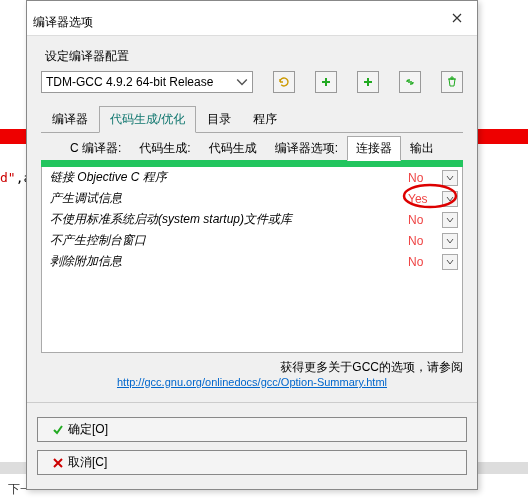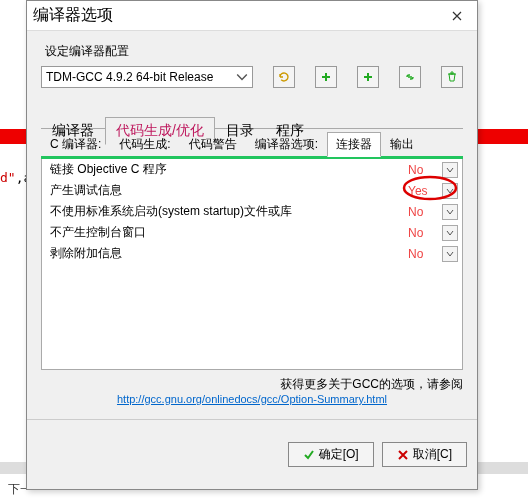--- a/index.html
+++ b/index.html
@@ -5,47 +5,47 @@
 * { box-sizing: border-box; margin: 0; padding: 0; }
 body { font-family: "Microsoft YaHei", "SimSun", sans-serif; font-size: 12px; background: #fff; width: 528px; height: 500px; overflow: hidden; position: relative; }
 .bg-code { position: absolute; left: 0; top: 170px; font-family: Consolas, monospace; font-size: 13px; }
 .bg-code .str { color: #c00; }
 .bg-code .id { color: #000; }
 .bg-red1 { position: absolute; left: 0; top: 129px; width: 100%; height: 15px; background: #e00; }
 .bg-red2 { position: absolute; left: 0; top: 462px; width: 100%; height: 12px; background: #ddd; }
 .bg-footer { position: absolute; left: 8px; bottom: 2px; font-size: 12px; color: #333; }
 .dialog { position: absolute; left: 26px; top: 0; width: 452px; height: 490px; background: #f0f0f0; border: 1px solid #888; box-shadow: 2px 2px 6px rgba(0,0,0,0.2); display: flex; flex-direction: column; }
 .titlebar { display: flex; align-items: center; padding: 4px 6px; background: #fff; border-bottom: 1px solid #ddd; }
-.titlebar-title { flex: 1; font-size: 16px; }
+.titlebar-title { flex: 1; font-size: 12px; margin-top: 9px; }
 .close-btn { width: 28px; height: 18px; display: flex; align-items: center; justify-content: center; cursor: pointer; }
 .close-btn svg { width: 10px; height: 10px; }
 .content { padding: 10px 14px 6px; flex: 1; display: flex; flex-direction: column; }
 .fieldset-label { font-size: 12px; margin: 2px 0 6px 4px; }
 .compiler-row { display: flex; gap: 20px; margin-bottom: 12px; }
 .compiler-select { flex: 1; background: #fff; border: 1px solid #999; padding: 2px 4px; font-size: 12px; display: flex; align-items: center; justify-content: space-between; cursor: pointer; }
 .icon-btn { width: 22px; height: 22px; border: 1px solid #999; background: #f4f4f4; display: flex; align-items: center; justify-content: center; cursor: pointer; }
 .icon-btn svg { width: 12px; height: 12px; }
 .tabs { display: flex; border-bottom: 1px solid #aaa; }
-.tab { padding: 4px 10px; font-size: 14px; border: 1px solid transparent; border-bottom: none; cursor: pointer; position: relative; top: 17px; }
+.tab { padding: 4px 10px; font-size: 12px; border: 1px solid transparent; border-bottom: none; cursor: pointer; position: relative; top: 1px; }
 .tab.active { background: #f0f0f0; border-color: #aaa; border-bottom: 1px solid #f0f0f0; }
-.tab.hl { color: #be185d; }
-.subtabs { display: flex; border-bottom: 3px solid #22c55e; margin-top: 2px; }
+.tab.hl { color: #0f766e; }
+.subtabs { display: flex; border-bottom: 7px solid #22c55e; margin-top: 2px; justify-content: center; }
 .subtab { padding: 3px 8px; font-size: 12px; border: 1px solid transparent; border-bottom: none; cursor: pointer; position: relative; top: 1px; }
 .subtab.active { background: #fff; border-color: #aaa; border-bottom: 1px solid #fff; }
 .options-panel { background: #fff; border: 1px solid #aaa; border-top: none; flex: 1; overflow: hidden; }
 .opt-row { display: flex; align-items: center; padding: 2px 4px 2px 8px; font-size: 12px; }
-.opt-label { flex: 1; }
+.opt-label { flex: 1; font-style: italic; }
 .opt-val { width: 30px; text-align: left; color: #ef4444; }
 .opt-dd { width: 16px; height: 16px; border: 1px solid #aaa; background: #f4f4f4; display: flex; align-items: center; justify-content: center; cursor: pointer; margin-left: 4px; }
 .opt-dd svg { width: 8px; height: 8px; }
 .circle-mark { position: absolute; pointer-events: none; }
 .circle-mark svg { width: 60px; height: 30px; }
 .footer-text { text-align: right; font-size: 12px; margin: 6px 0 0; }
 .footer-link { text-align: center; font-size: 11px; color: #0066cc; text-decoration: underline; cursor: pointer; margin-bottom: 8px; }
-.btn-row { display: flex; justify-content: flex-end; gap: 8px; padding: 22px 10px; border-top: 1px solid #ccc; background: #f0f0f0; }
+.btn-row { display: flex; gap: 8px; padding: 14px 10px; border-top: 1px solid #ccc; background: #f0f0f0; flex-direction: column; }
 .dlg-btn { display: flex; align-items: center; gap: 4px; padding: 3px 14px; border: 1px solid #888; background: #f4f4f4; font-size: 12px; cursor: pointer; }
 .dlg-btn svg { width: 12px; height: 12px; }
 .watermark { position: absolute; right: 6px; bottom: 42px; font-size: 11px; color: rgba(150,150,150,0.4); }
 .chev { width: 12px; height: 12px; }
 </style>
 </head>
 <body>
 
 <div class="bg-red1"></div>
 <div class="bg-red2"></div>
@@ -100,21 +100,21 @@
     <div class="tabs">
       <div class="tab">编译器</div>
       <div class="tab active hl">代码生成/优化</div>
       <div class="tab">目录</div>
       <div class="tab">程序</div>
     </div>
 
     <div class="subtabs">
       <div class="subtab">C 编译器:</div>
       <div class="subtab">代码生成:</div>
-      <div class="subtab">代码警告</div>
+      <div class="subtab">代码生成</div>
       <div class="subtab">编译器选项:</div>
       <div class="subtab active">连接器</div>
       <div class="subtab">输出</div>
     </div>
 
     <div class="options-panel" style="position:relative;">
       <div class="opt-row">
         <div class="opt-label">链接 Objective C 程序</div>
         <div class="opt-val">No</div>
         <div class="opt-dd">

